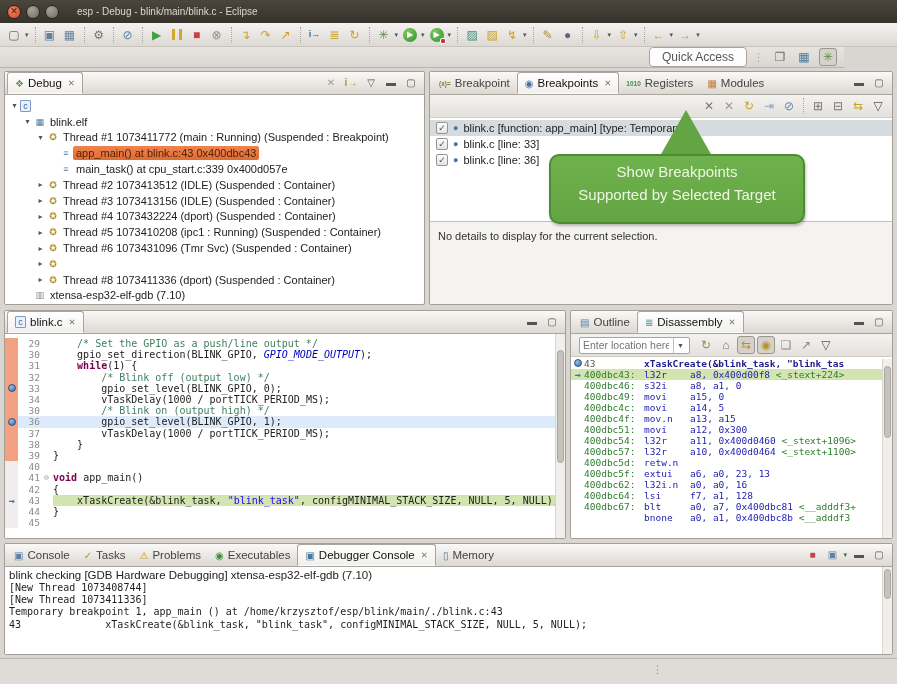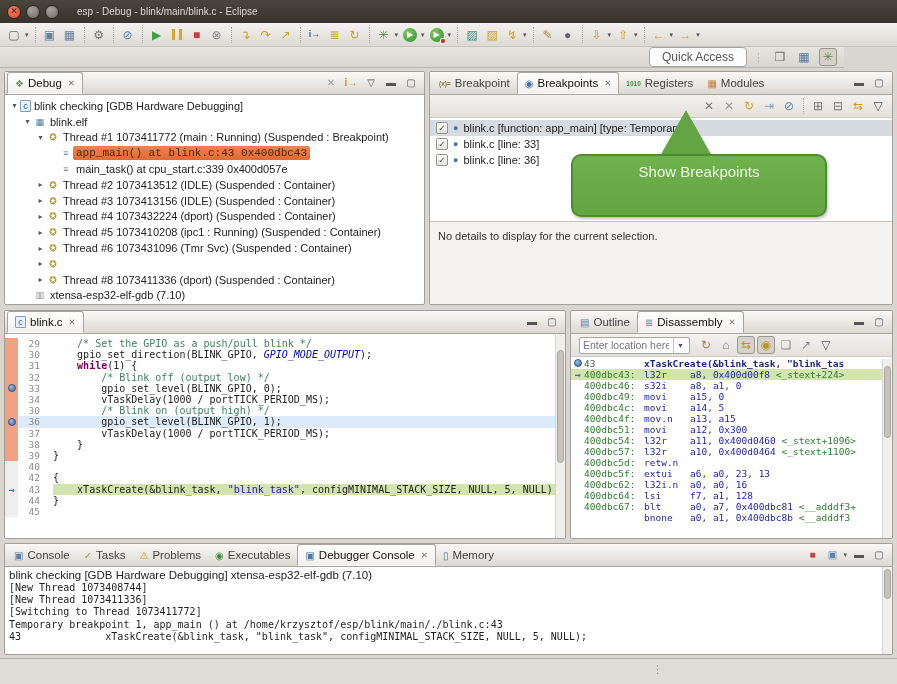--- a/index.html
+++ b/index.html
@@ -53,35 +53,35 @@
   .tabright .tbi{font-size:10px;color:#555;}
   .viewtb{height:23px;background:linear-gradient(#f4f2f0,#e4e1dc);border-bottom:1px solid #cfcac4;
     display:flex;align-items:center;justify-content:flex-end;padding-right:4px;}
   
   .tree{padding-top:3px;font-size:11px;}
   .trow{height:15.8px;display:flex;align-items:center;white-space:nowrap;}
   .trow .expander{width:11px;font-size:8px;color:#555;text-align:center;flex:none;}
   .trow .ticon{width:14px;flex:none;text-align:center;font-size:9px;}
   .trow .tlabel{padding:0 3px;}
   .trow.sel .tlabel{background:linear-gradient(var(--sel-orange,#ef8350),#e06a32);color:#4d2607;
-    border-radius:2px;padding:1px 3px;font-family:Liberation Mono, monospace;}
+    border-radius:2px;padding:1px 3px;}
   
   .bprow{height:16px;display:flex;align-items:center;font-size:11px;gap:5px;padding-left:6px;}
   .bprow.sel{background:#d6dbe0;}
   .cb{width:12px;height:12px;flex:none;border:1px solid #98938c;border-radius:2px;
     background:linear-gradient(#fdfdfd,#e4e4e4);display:flex;align-items:center;justify-content:center;
     font-size:9px;color:#3f5f46;}
   .bpicon{font-size:9px;color:#4a6fa5;}
   .bp-divider{border-top:1px solid #c5c0ba;}
   .bp-details{background:#f4f3f1;height:100%;font-size:11px;color:#333;padding:8px 0 0 8px;}
   
   .tip-arrow{position:absolute;left:660px;top:110px;width:0;height:0;z-index:60;
     border-left:26px solid transparent;border-right:26px solid transparent;
     border-bottom:46px solid var(--tooltip-green,#65a744);}
-  .tip-body{position:absolute;left:571px;top:154px;width:256px;height:63px;z-index:61;
+  .tip-body{position:absolute;left:549px;top:154px;width:256px;height:70px;z-index:61;
     background:linear-gradient(#6fb14d,var(--tooltip-green,#60a23f));border:2px solid #4d8a31;border-radius:10px;
     color:#edf6e4;font-size:15px;text-align:center;padding-top:4px;line-height:23px;
     box-shadow:1px 2px 3px rgba(0,0,0,.25);}
   
   .edbody{display:flex;height:205px;position:relative;background:#fff;}
   .edlines{flex:1;padding-top:4px;overflow:hidden;}
   .eline{height:11.2px;display:flex;align-items:center;font-family:"DejaVu Sans Mono",monospace;font-size:10px;white-space:pre;}
   .eann{width:13px;flex:none;height:100%;background:#efeeec;position:relative;
     display:flex;align-items:center;justify-content:center;}
   .eann.range{background:var(--range-salmon,#f2a183);}
@@ -220,21 +220,20 @@
           <span class="tbi small" style="color: rgb(184, 148, 44);">i→</span>
           <span class="tbi" style="color: rgb(85, 85, 85);">▽</span>
           <span class="tbi" style="color: rgb(85, 85, 85);">▬</span>
           <span class="tbi" style="color: rgb(85, 85, 85);">▢</span>
         </span>
     </div>
     <div class="tree" id="debug-tree">
         <div class="trow" style="padding-left: 4px;">
           <span class="expander">▾</span>
           <span class="gbox">c</span>
-          <span class="tlabel">blink checking [GDB Hardware Debugging]</span>
         </div>
         <div class="trow" style="padding-left: 17px;">
           <span class="expander">▾</span>
           <span class="ticon" style="color: rgb(74, 122, 159);">▦</span>
           <span class="tlabel">blink.elf</span>
         </div>
         <div class="trow" style="padding-left: 30px;">
           <span class="expander">▾</span>
           <span class="ticon" style="color: rgb(176, 145, 47);">✪</span>
           <span class="tlabel">Thread #1 1073411772 (main : Running) (Suspended : Breakpoint)</span>
@@ -349,51 +348,53 @@
       </div>
     <div class="bp-divider"></div>
     <div class="bp-details">
       <span>No details to display for the current selection.</span>
     </div>
   </div>
 
   <div class="tip-arrow"></div>
   <div class="tip-body">
     <div>Show Breakpoints</div>
+    <div>Supported by Selected Target</div>
   </div>
 
   <div class="panel" style="left:4px;top:310px;width:562px;height:229px;">
     <div class="tabbar">
       <span id="ed-tabs" style="display:flex;align-items:flex-end;">
           <span class="tab active">
             <span class="gbox">c</span>
             <span>blink.c</span>
             <span class="tabclose">✕</span>
           </span>
         </span>
       <span class="tabspacer"></span>
       <span class="tabright" id="ed-winbtns">
           <span class="tbi" style="color: rgb(85, 85, 85);">▬</span>
           <span class="tbi" style="color: rgb(85, 85, 85);">▢</span>
         </span>
     </div>
     <div class="edbody">
       <div class="edlines" id="ed-lines">
-          <div class="eline"><span class="eann range"></span><span class="enum">29</span><span class="efold"></span><span class="ecode"><span class="c-com">    /* Set the GPIO as a push/pull blink */</span></span></div>
+          <div class="eline"><span class="eann range"></span><span class="enum">29</span><span class="efold"></span><span class="ecode"><span class="c-com">    /* Set the GPIO as a push/line output */</span></span></div>
           <div class="eline"><span class="eann range"></span><span class="enum">30</span><span class="efold"></span><span class="ecode">    <span class="c-fn">gpio_set_direction</span>(BLINK_GPIO, <span class="c-mac">GPIO_MODE_OUTPUT</span>);</span></div>
           <div class="eline"><span class="eann range"></span><span class="enum">31</span><span class="efold"></span><span class="ecode">    <span class="c-kw">while</span>(1) {</span></div>
           <div class="eline"><span class="eann range"></span><span class="enum">32</span><span class="efold"></span><span class="ecode"><span class="c-com">        /* Blink off (output low) */</span></span></div>
           <div class="eline"><span class="eann range"><span class="bpdot"></span></span><span class="enum">33</span><span class="efold"></span><span class="ecode">        <span class="c-fn">gpio_set_level</span>(BLINK_GPIO, 0);</span></div>
           <div class="eline"><span class="eann range"></span><span class="enum">34</span><span class="efold"></span><span class="ecode">        <span class="c-fn">vTaskDelay</span>(1000 / portTICK_PERIOD_MS);</span></div>
           <div class="eline"><span class="eann range"></span><span class="enum">30</span><span class="efold"></span><span class="ecode"><span class="c-com">        /* Blink on (output high) */</span></span></div>
           <div class="eline blue"><span class="eann range"><span class="bpdot"></span></span><span class="enum">36</span><span class="efold"></span><span class="ecode">        <span class="c-fn">gpio_set_level</span>(BLINK_GPIO, 1);</span></div>
           <div class="eline"><span class="eann range"></span><span class="enum">37</span><span class="efold"></span><span class="ecode">        <span class="c-fn">vTaskDelay</span>(1000 / portTICK_PERIOD_MS);</span></div>
           <div class="eline"><span class="eann range"></span><span class="enum">38</span><span class="efold"></span><span class="ecode">    }</span></div>
           <div class="eline"><span class="eann range"></span><span class="enum">39</span><span class="efold"></span><span class="ecode">}</span></div>
           <div class="eline"><span class="eann"></span><span class="enum">40</span><span class="efold"></span><span class="ecode"></span></div>
+          <div class="eline"><span class="eann"></span><span class="enum">41</span><span class="efold">⊖</span><span class="ecode"><span class="c-kw">void</span> <span class="c-fn">app_main</span>()</span></div>
           <div class="eline"><span class="eann"></span><span class="enum">42</span><span class="efold"></span><span class="ecode">{</span></div>
           <div class="eline"><span class="eann"><span class="iparrow">→</span></span><span class="enum">43</span><span class="efold"></span><span class="ecode"><span class="ipbg">    <span class="c-fn">xTaskCreate</span>(&amp;blink_task, <span class="c-str">"blink_task"</span>, configMINIMAL_STACK_SIZE, NULL, 5, NULL);</span></span></div>
           <div class="eline"><span class="eann"></span><span class="enum">44</span><span class="efold"></span><span class="ecode">}</span></div>
           <div class="eline"><span class="eann"></span><span class="enum">45</span><span class="efold"></span><span class="ecode"></span></div>
         </div>
       <div class="vsb">
           <div class="thumb" style="top:8%;height:55%;"></div>
         </div>
     </div>
   </div>
@@ -490,21 +491,20 @@
           <span class="dd">▾</span>
           <span class="tbi" style="color: rgb(85, 85, 85);">▬</span>
           <span class="tbi" style="color: rgb(85, 85, 85);">▢</span>
         </span>
     </div>
     <div class="conbody">
       <div class="conhead">blink checking [GDB Hardware Debugging] xtensa-esp32-elf-gdb (7.10)</div>
       <div id="con-lines">
           <div class="conline">[New Thread 1073408744]</div>
           <div class="conline">[New Thread 1073411336]</div>
-          <div class="conline">[Switching to Thread 1073411772]</div>
           <div class="conline"></div>
           <div class="conline">Temporary breakpoint 1, app_main () at /home/krzysztof/esp/blink/main/./blink.c:43</div>
           <div class="conline">43              xTaskCreate(&amp;blink_task, "blink_task", configMINIMAL_STACK_SIZE, NULL, 5, NULL);</div>
         </div>
       <div class="vsb">
           <div class="thumb" style="top:2%;height:34%;"></div>
         </div>
     </div>
   </div>
 

